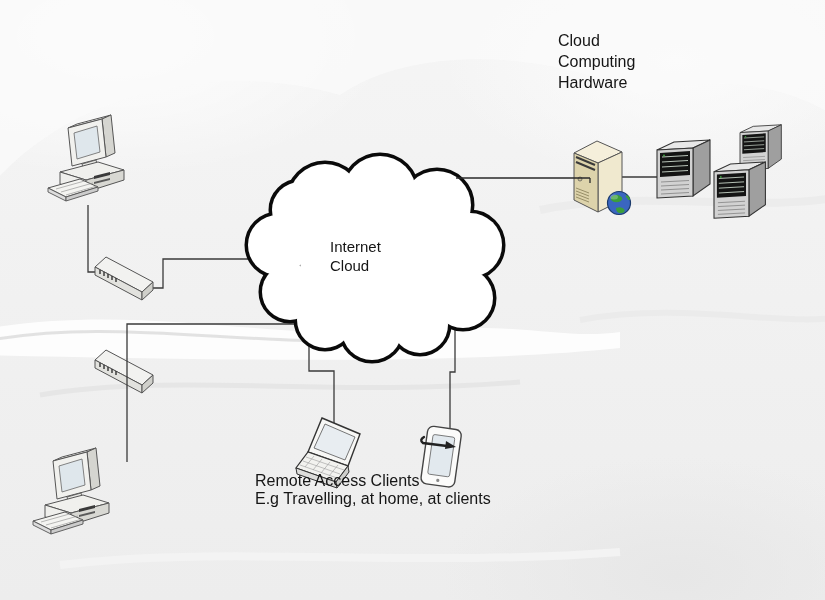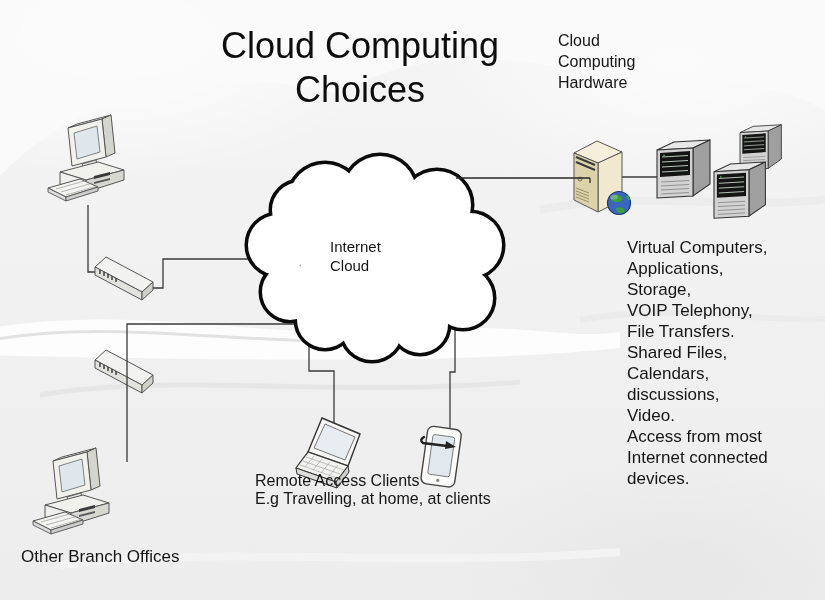--- a/index.html
+++ b/index.html
@@ -156,41 +156,27 @@
       <rect x="-11" y="14" width="22" height="40" rx="2" fill="#e2e9ee" stroke="#666" stroke-width="0.8"></rect>
       <circle cx="0" cy="59" r="1.6" fill="#888"></circle>
     </g>
     <g>
       <path d="M424,437 q-5,3 -1,6 L447,446" stroke="#222" stroke-width="2.4" fill="none" stroke-linecap="round"></path>
       <polygon points="446,441 456,447 445,449" fill="#222"></polygon>
     </g>
   </g>
 </svg>
 
-<div class="title">Cloud Computing Choices</div>
 
 
 <div class="lbl" style="left:558px;top:30px;width:115px;">Cloud
 Computing
 Hardware</div>
 
 <div class="lbl cloud-lbl" style="left:330px;top:237px;width:100px;">Internet
 Cloud</div>
 
-<div class="lbl svc" style="left:627px;top:237px;width:175px;">Virtual Computers,
-Applications,
-Storage,
-VOIP Telephony,
-File Transfers.
-Shared Files,
-Calendars,
-discussions,
-Video.
-Access from most
-Internet connected
-devices.</div>
 
 <div class="lbl" style="left:255px;top:472px;width:300px;line-height:18px;">Remote Access Clients
 E.g Travelling, at home, at clients</div>
 
-<div class="lbl obo" style="left:21px;top:546px;width:180px;">Other Branch Offices</div>
 
 </div>
 
 </body></html>

